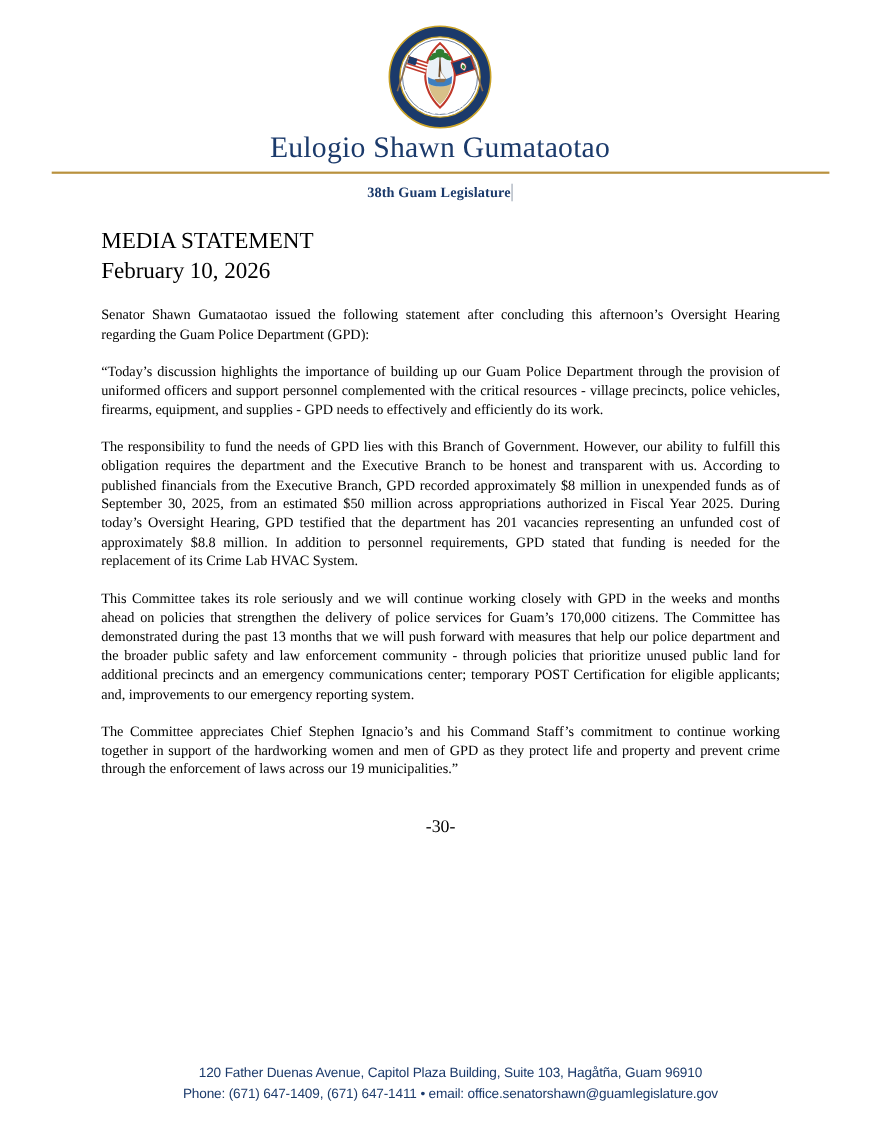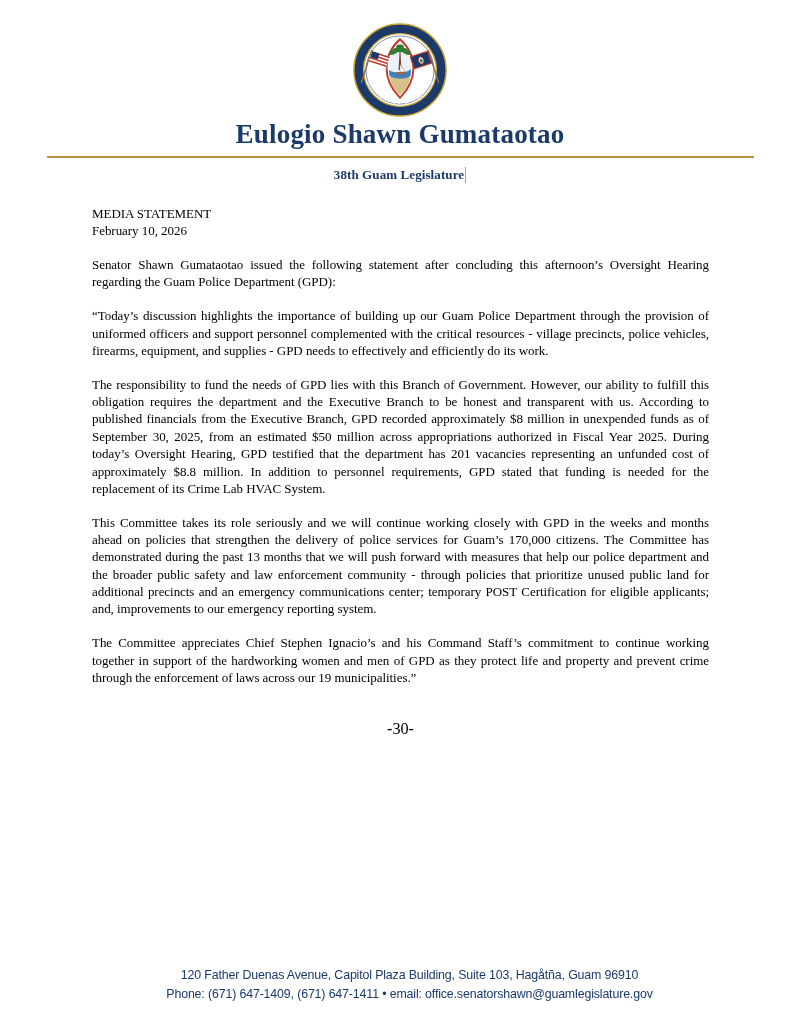--- a/index.html
+++ b/index.html
@@ -44,21 +44,21 @@
     text-indent: 2.9px;
   }
 
   .senator-name {
     margin-top: 1px;
     font-family: "Liberation Serif", "DejaVu Serif", serif;
     font-size: 27px;
     color: #1b3a6b;
     letter-spacing: 0.2px;
     line-height: 1.12;
-    font-weight: 700;
+    font-weight: 400;
   }
 
   .gold-rule {
     margin: 7px auto 0 auto;
     width: 707px;
     height: 1.6px;
     background: #b9913e;
   }
 
   .tagline {
@@ -91,21 +91,21 @@
 
   
   .doc-body {
     position: absolute;
     left: 92px;
     top: 205px;
     width: 617px;
   }
 
   .head-block {
-    font-size: 13px;
+    font-size: 21px;
     line-height: 1.33;
     letter-spacing: -0.05px;
   }
 
   p.para {
     margin: 0 0 0 0;
     font-size: 13px;
     line-height: 1.335;
     text-align: justify;
     text-justify: inter-word;

